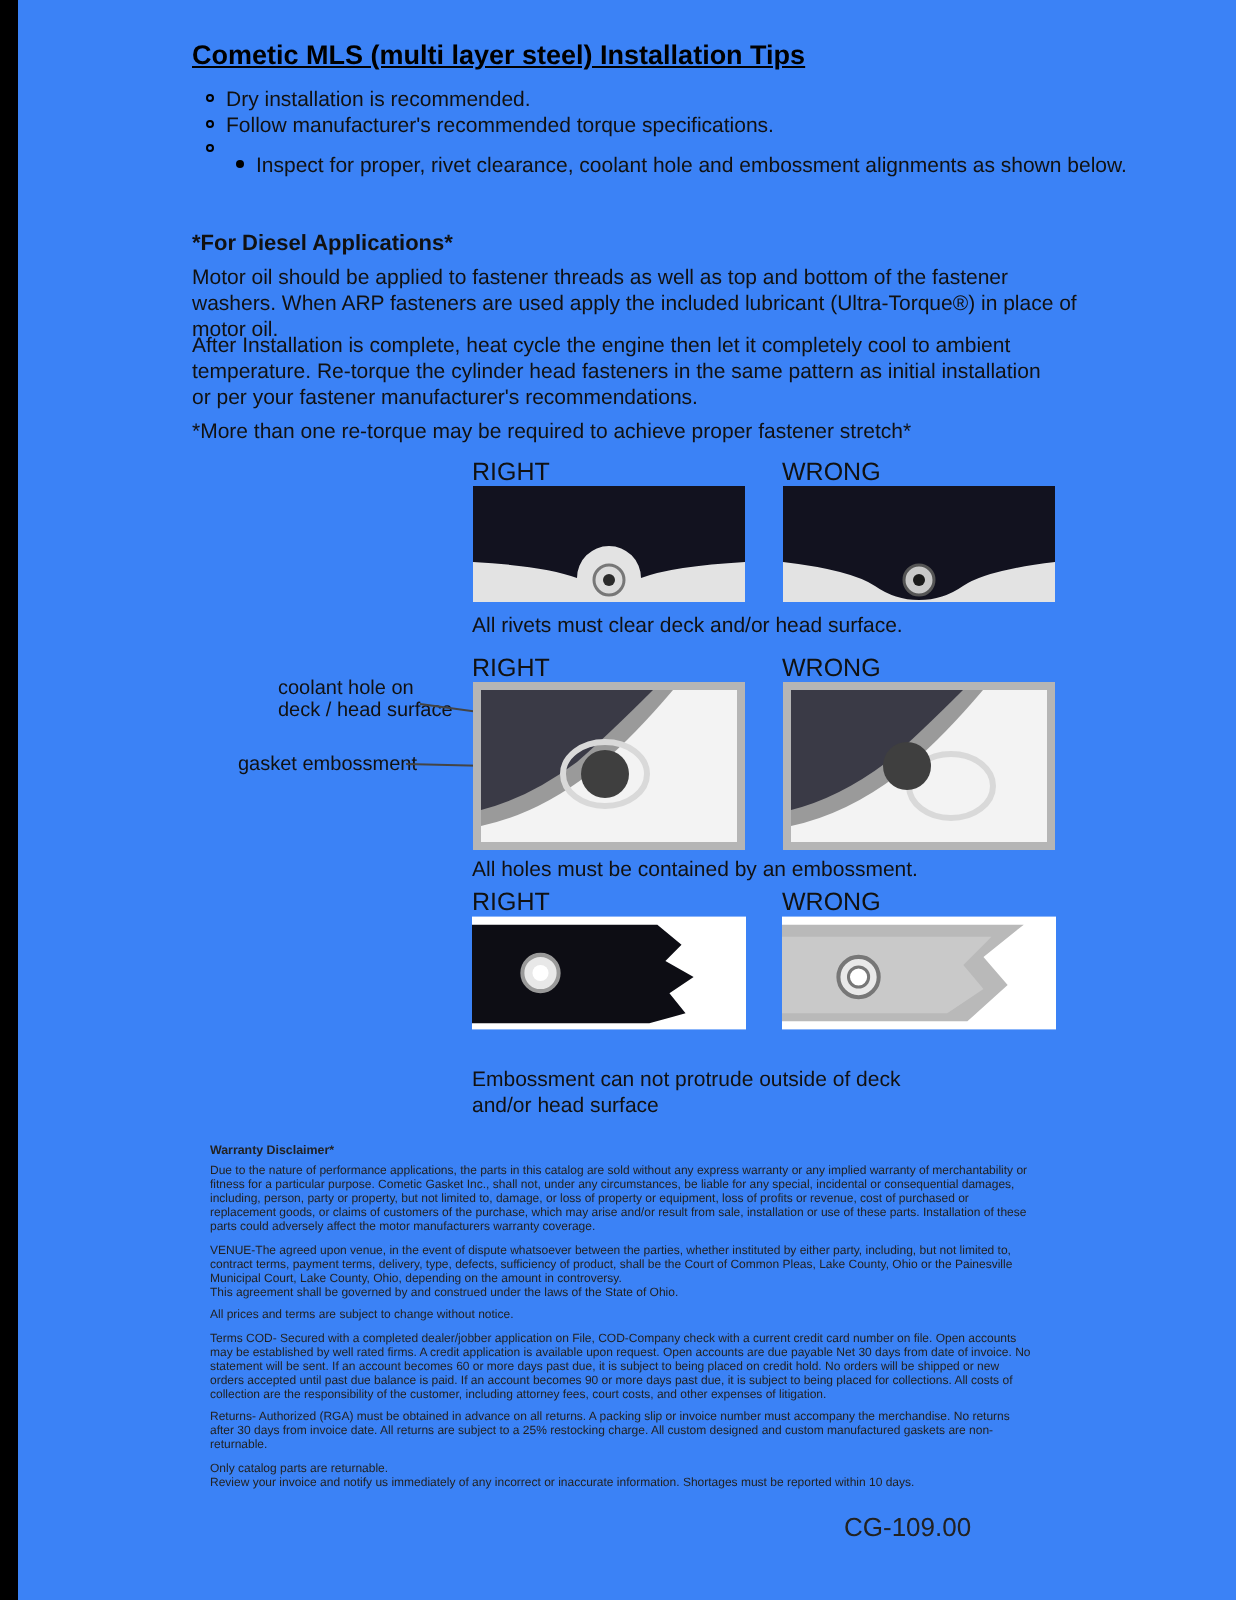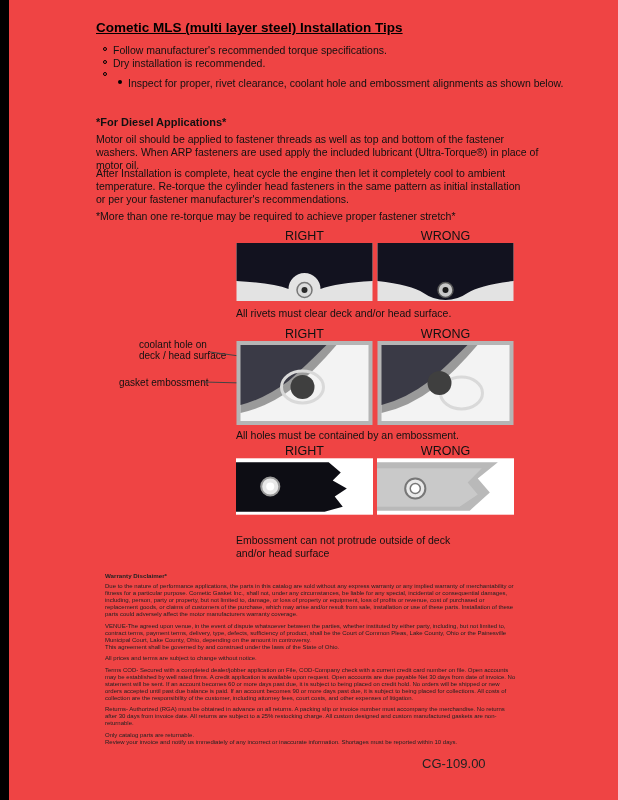--- a/index.html
+++ b/index.html
@@ -1,18 +1,18 @@
 <!DOCTYPE html>
 <html><head>
 <meta charset="utf-8">
 <style>
   * { margin:0; padding:0; box-sizing:border-box; }
   html,body { background:#ffffff; }
   .page {
-    position:relative; width:618px; height:800px; background:#ef4444;
+    position:relative; width:618px; height:800px; background:#3b82f6;
     font-family:"Liberation Sans", sans-serif; color:#111; overflow:hidden;
   }
   .black-bar { position:absolute; left:0; top:0; width:9px; height:800px; background:#000; }
 
   .title {
     position:absolute; left:96px; top:20px; font-size:13.5px; font-weight:bold;
     text-decoration:underline; color:#000;
   }
 
   .tips { position:absolute; left:103px; top:44px; width:470px; font-size:10.5px; line-height:12px; }
@@ -21,27 +21,27 @@
   .marker { flex:none; border-radius:50%; }
   .marker.open { width:4px; height:4px; border:1px solid #000; margin-top:3px; }
   .marker.filled { width:4px; height:4px; background:#000; margin-top:3.5px; }
 
   .diesel-heading { position:absolute; left:96px; top:116px; font-size:11px; font-weight:bold; }
   .para { position:absolute; left:96px; font-size:10.5px; line-height:13px; color:#111; }
   .para1 { top:133px; width:447px; }
   .para2 { top:167px; width:432px; }
   .note  { top:210px; width:450px; }
 
-  .rw-label { position:absolute; width:137px; text-align:center; font-size:12.5px; color:#111; }
+  .rw-label { position:absolute; width:137px; font-size:12.5px; color:#111; }
   .diag { position:absolute; width:137px; }
   .diag svg { display:block; width:100%; height:100%; }
   .caption { position:absolute; left:236px; font-size:10.5px; line-height:12.5px; color:#111; white-space:pre-line; }
 
   .col-left  { left:236px; }
-  .col-right { left:377px; }
+  .col-right { left:391px; }
 
   .row1-label { top:229px; }
   .row1-img { top:243px; height:58px; }
   .row1-caption { top:307px; }
 
   .row2-label { top:327px; }
   .row2-img { top:341px; height:84px; }
   .row2-caption { top:429px; }
 
   .row3-label { top:444px; }
@@ -63,25 +63,25 @@
 <body>
 
 <div class="page">
   <div class="black-bar"></div>
 
   <div class="title">Cometic MLS (multi layer steel) Installation Tips</div>
 
   <div class="tips">
     <div class="bullet-row">
       <span class="marker open"></span>
-      <span>Follow manufacturer's recommended torque specifications.</span>
+      <span>Dry installation is recommended.</span>
     </div>
     <div class="bullet-row">
       <span class="marker open"></span>
-      <span>Dry installation is recommended.</span>
+      <span>Follow manufacturer's recommended torque specifications.</span>
     </div>
     <div class="bullet-row">
       <span class="marker open"></span>
     </div>
     <div class="bullet-row sub">
       <span class="marker filled"></span>
       <span>Inspect for proper, rivet clearance, coolant hole and embossment alignments as shown below.</span>
     </div>
   </div>
 

